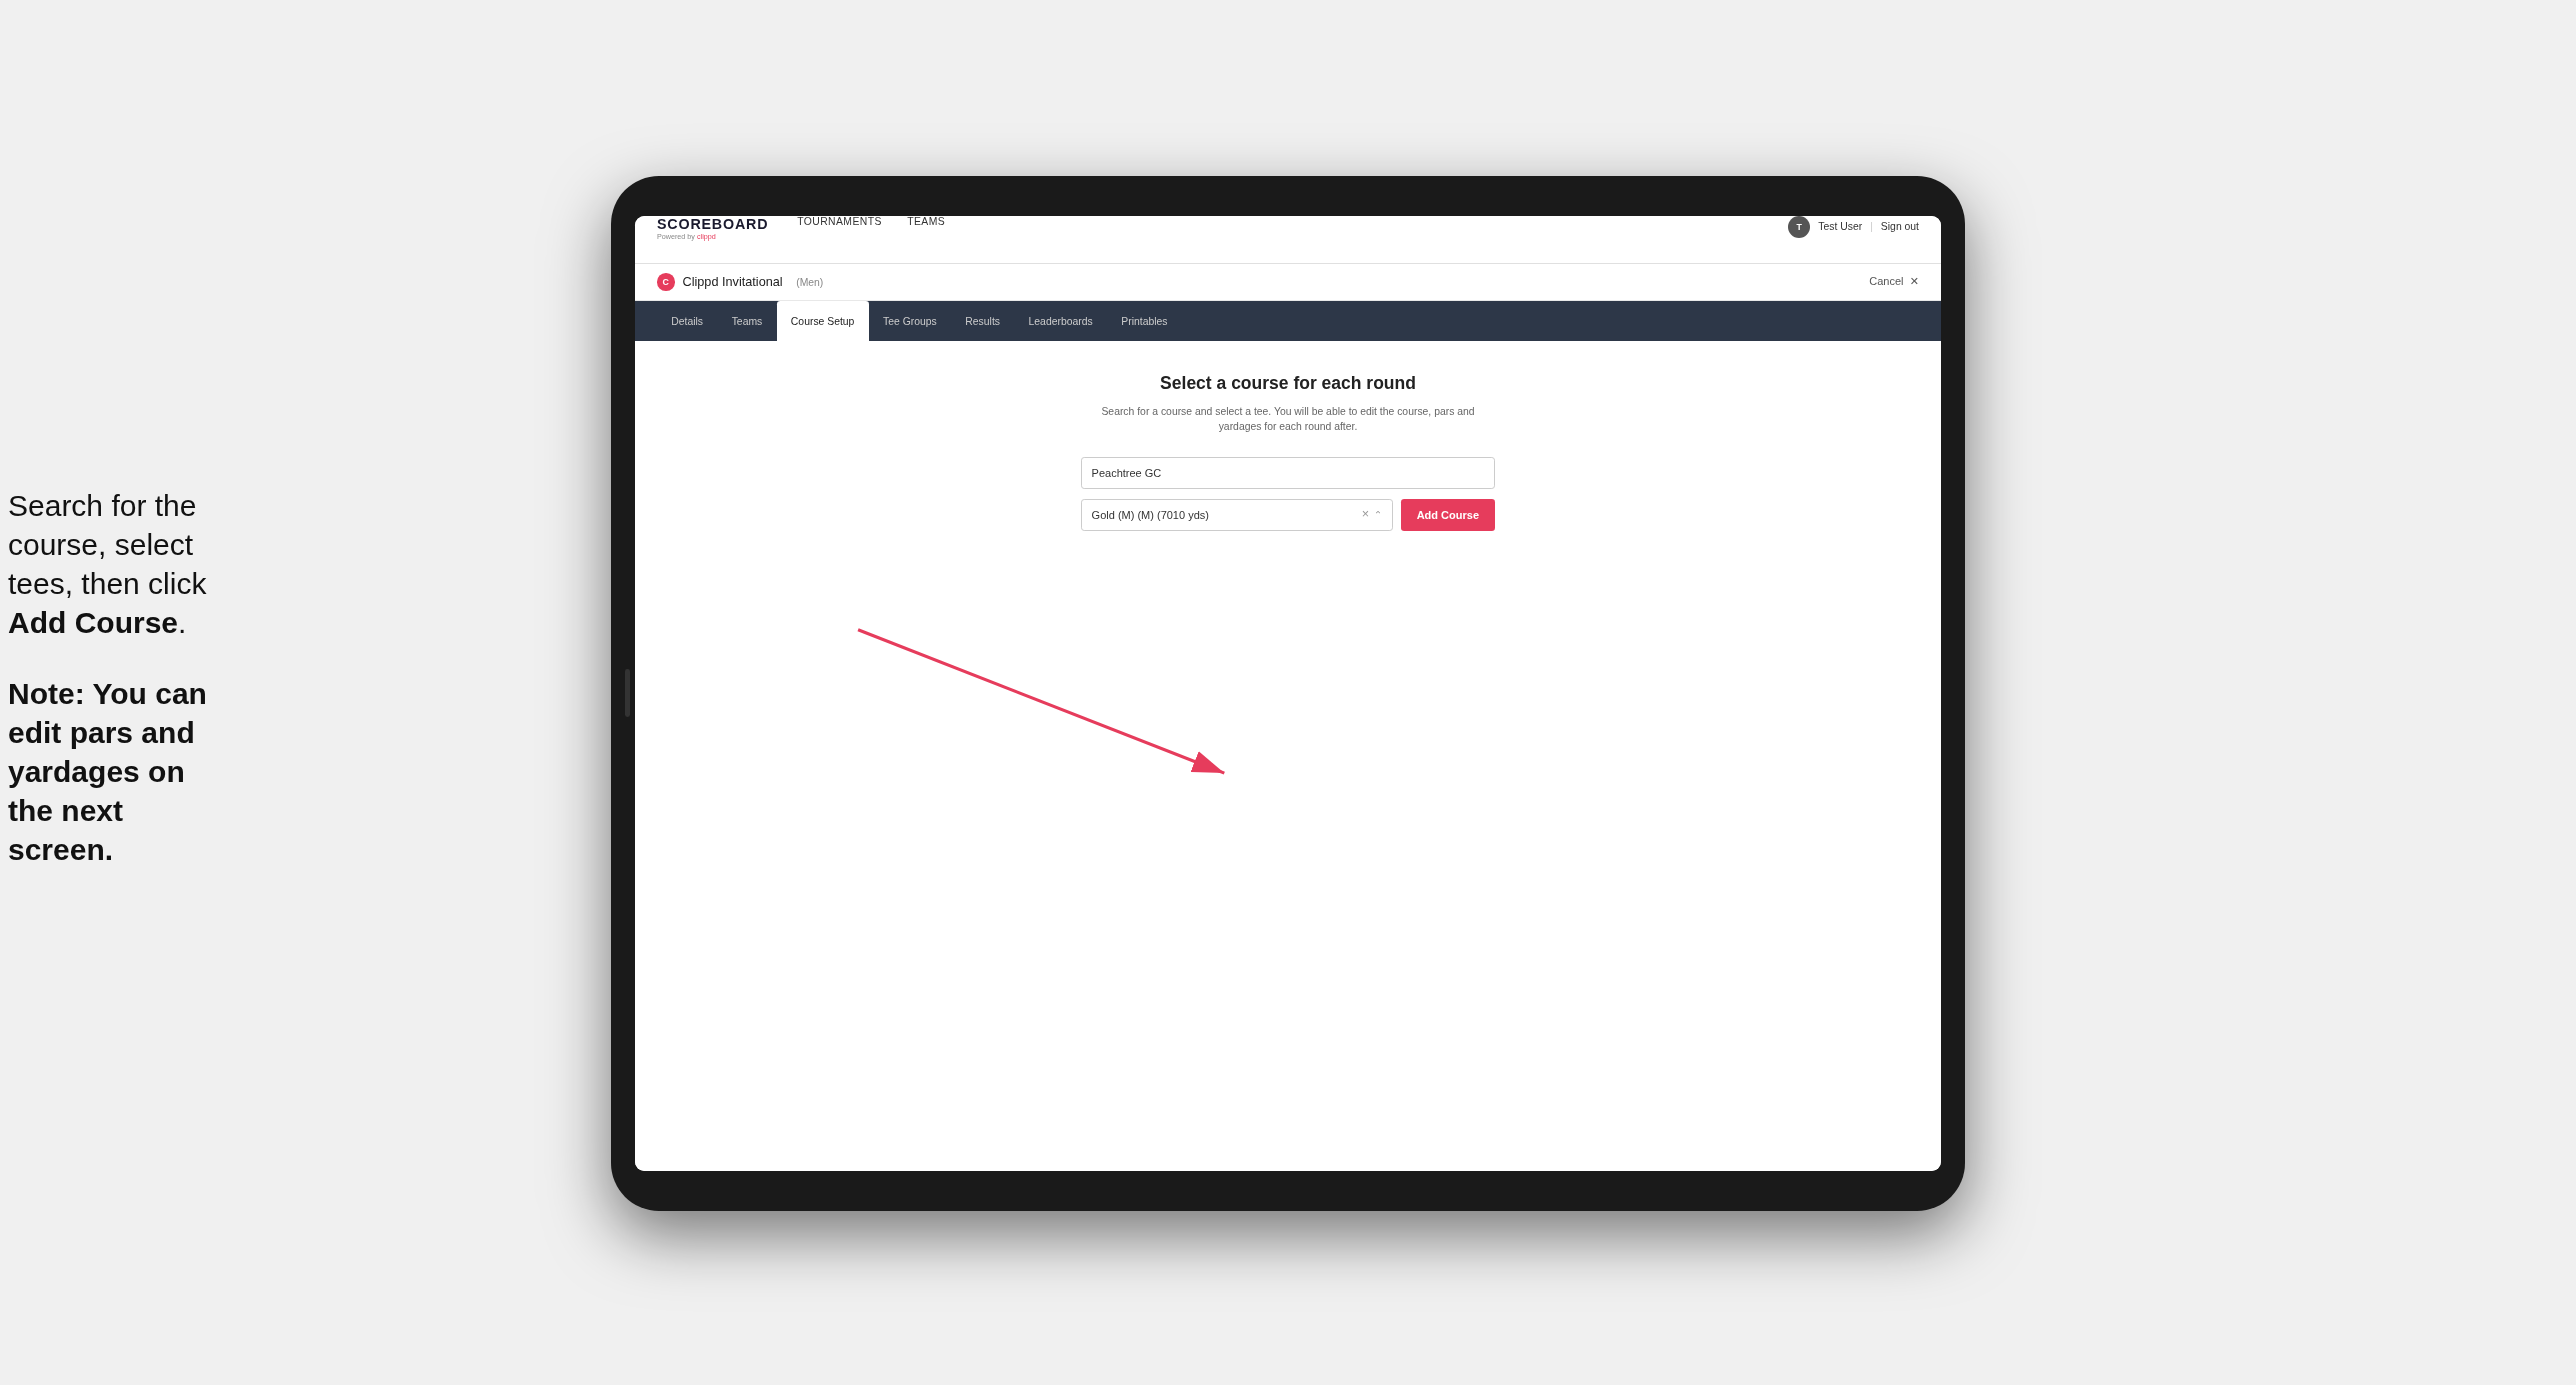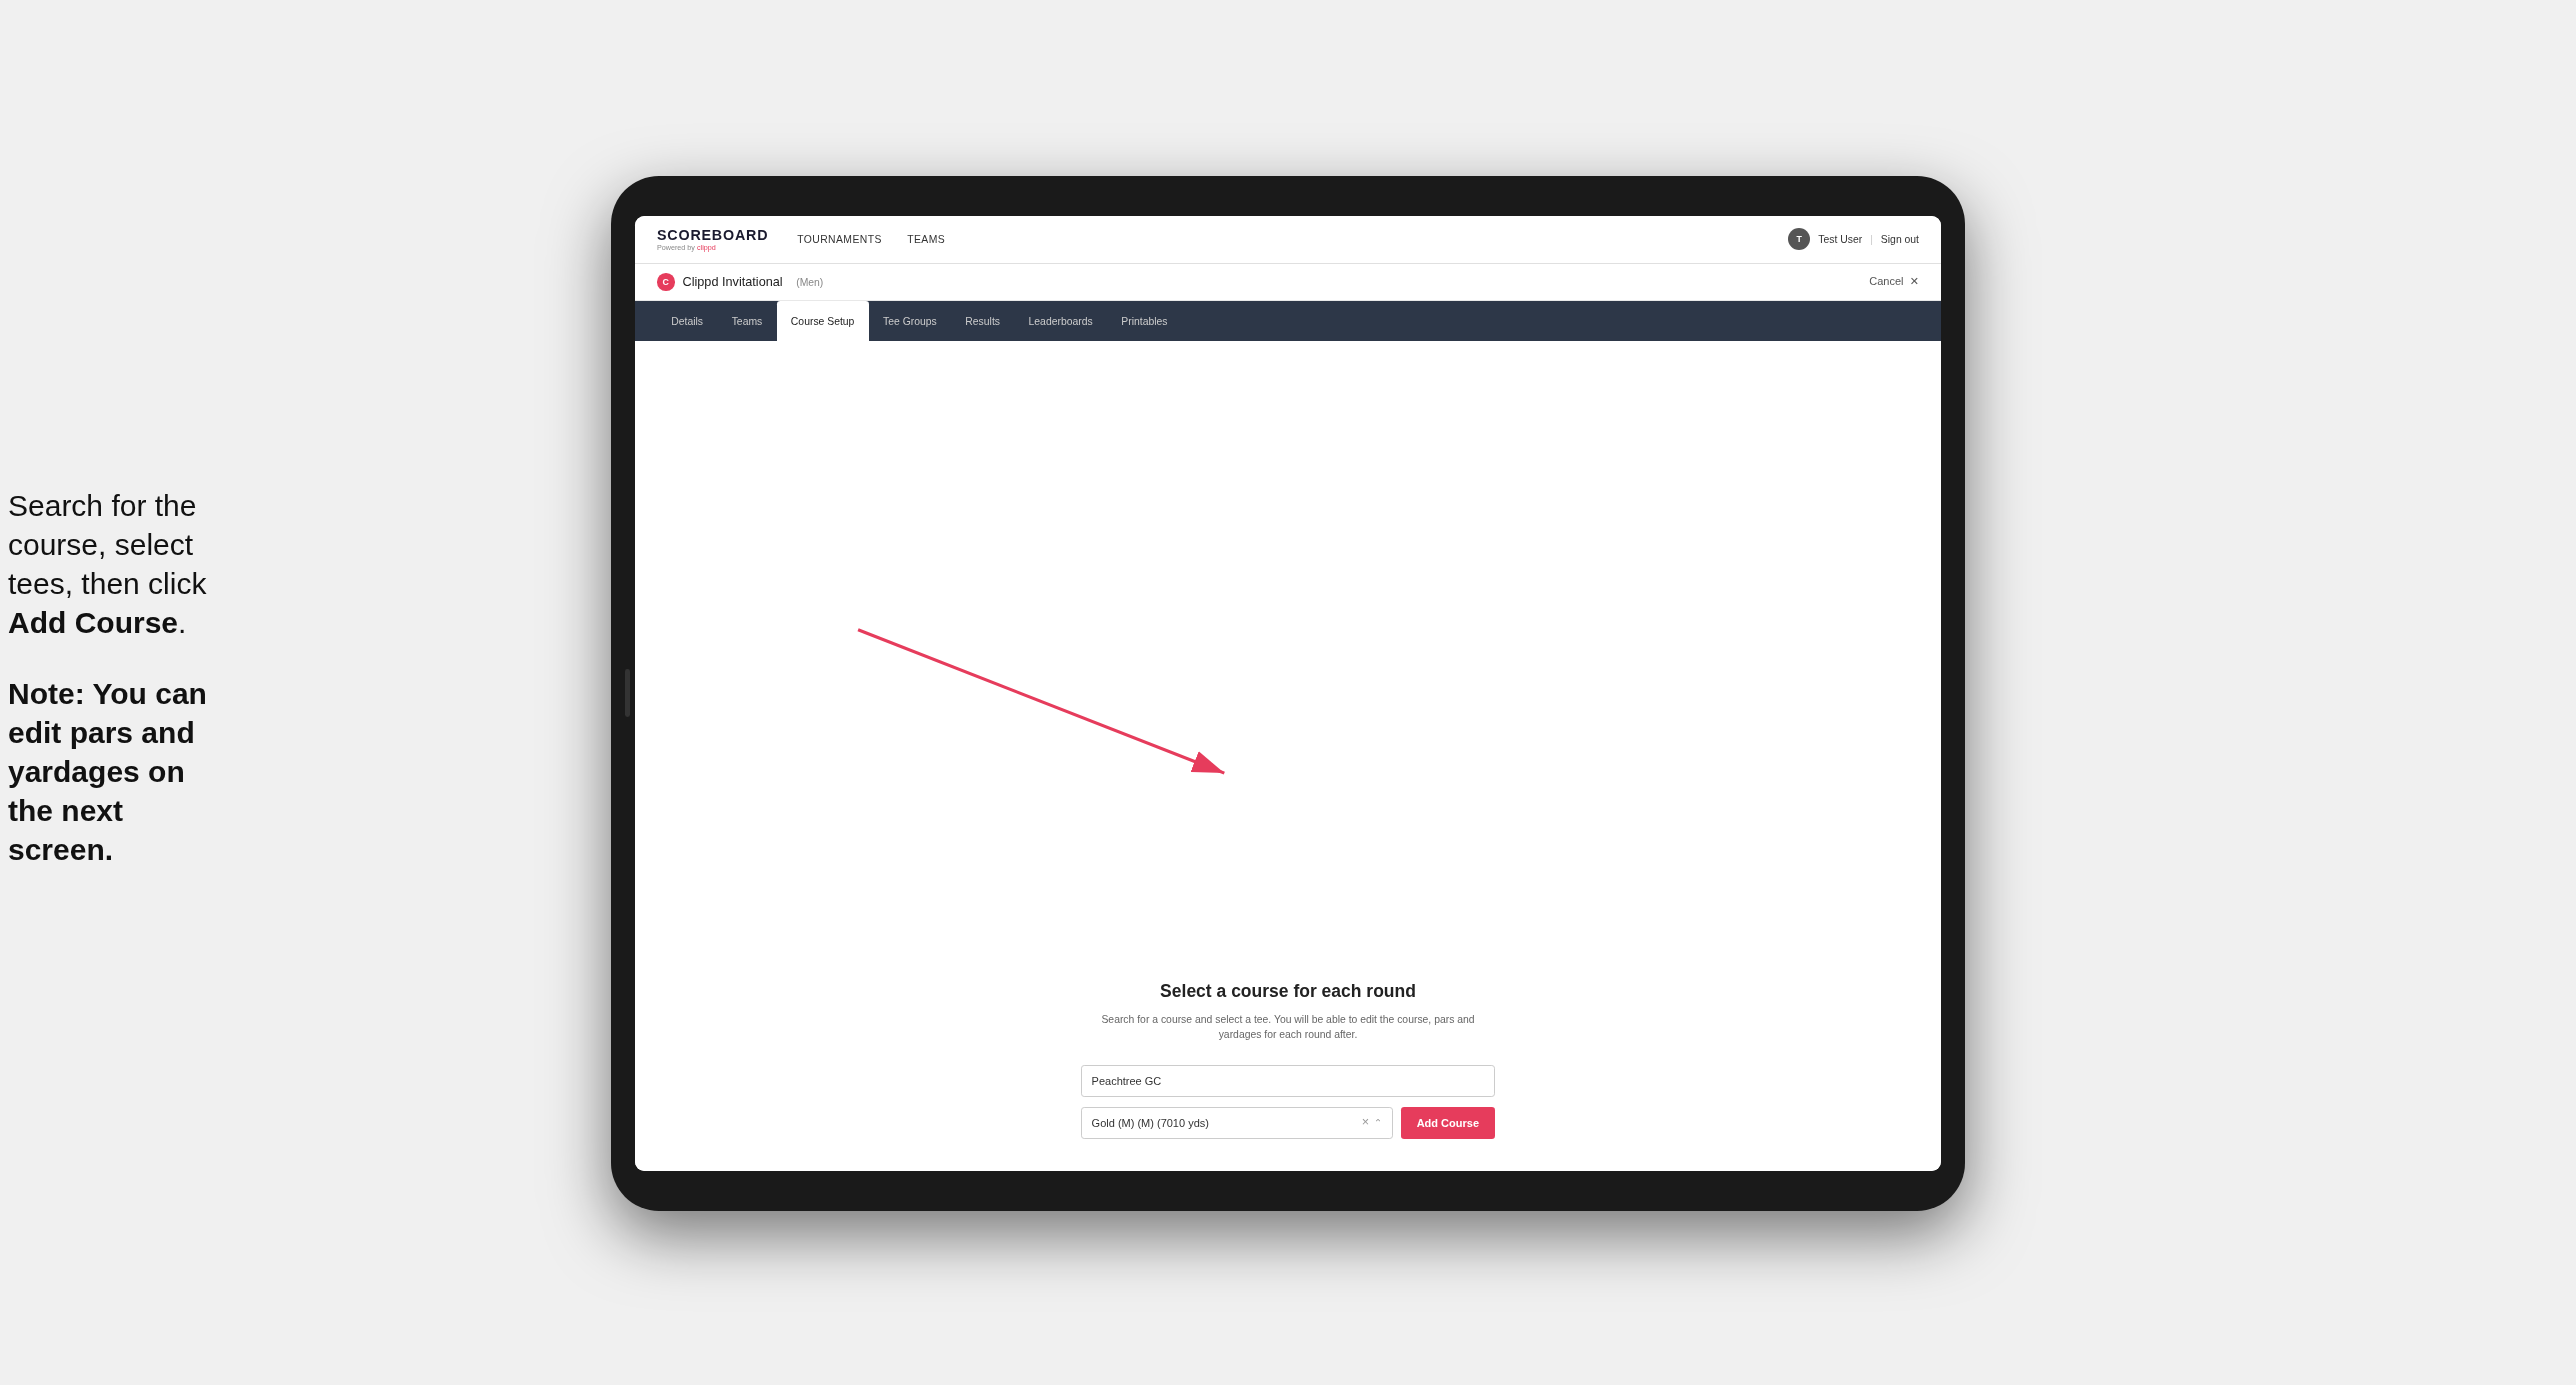--- a/index.html
+++ b/index.html
@@ -64,21 +64,21 @@
       overflow: hidden;
       display: flex;
       flex-direction: column;
     }
 
     
     .topnav {
       background: #fff;
       border-bottom: 0.8px solid #e0e0e0;
       display: flex;
-      align-items: center;
+      align-items: flex-start;
       padding: 0 22px;
       height: 48px;
       flex-shrink: 0;
     }
     .logo-area {
       display: flex;
       flex-direction: column;
       margin-right: 29px;
     }
     .logo-scoreboard {
@@ -203,21 +203,21 @@
       border-radius: 3.2px 3.2px 0 0;
     }
 
     
     .main-content {
       flex: 1;
       background: #fff;
       display: flex;
       flex-direction: column;
       align-items: center;
-      justify-content: flex-end;
+      justify-content: flex-start;
       padding: 32px;
     }
 
     .course-select-container {
       display: flex;
       flex-direction: column;
       align-items: center;
       max-width: 414px;
       width: 100%;
     }

